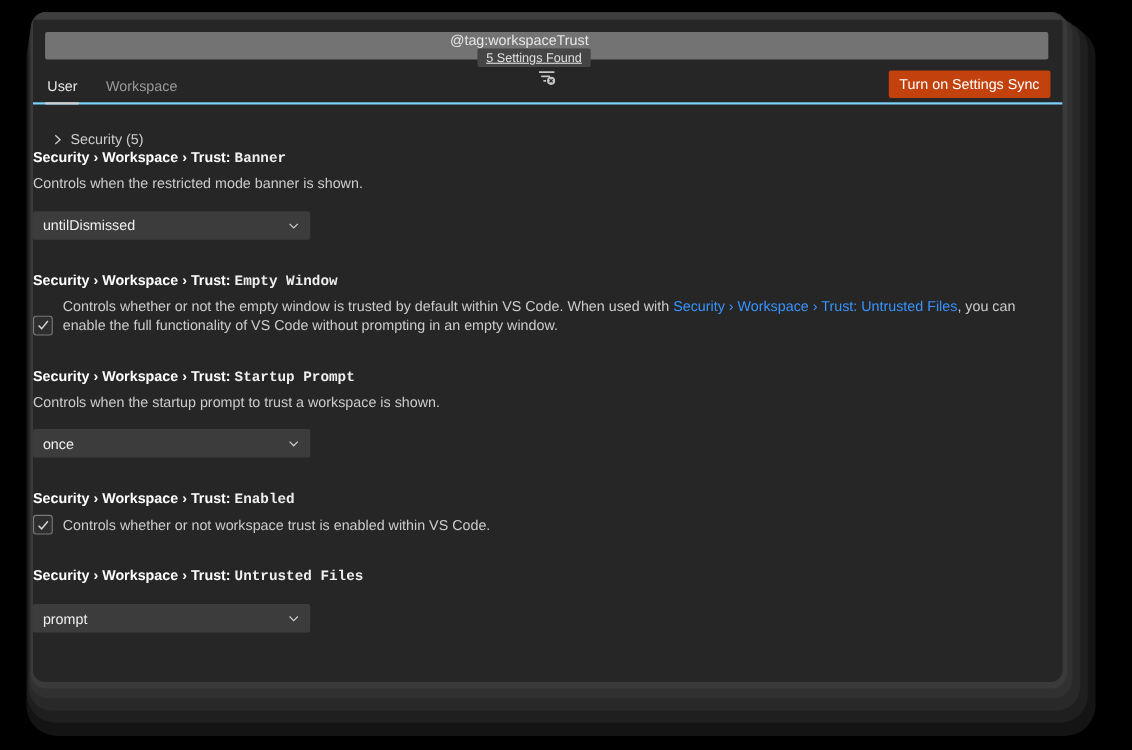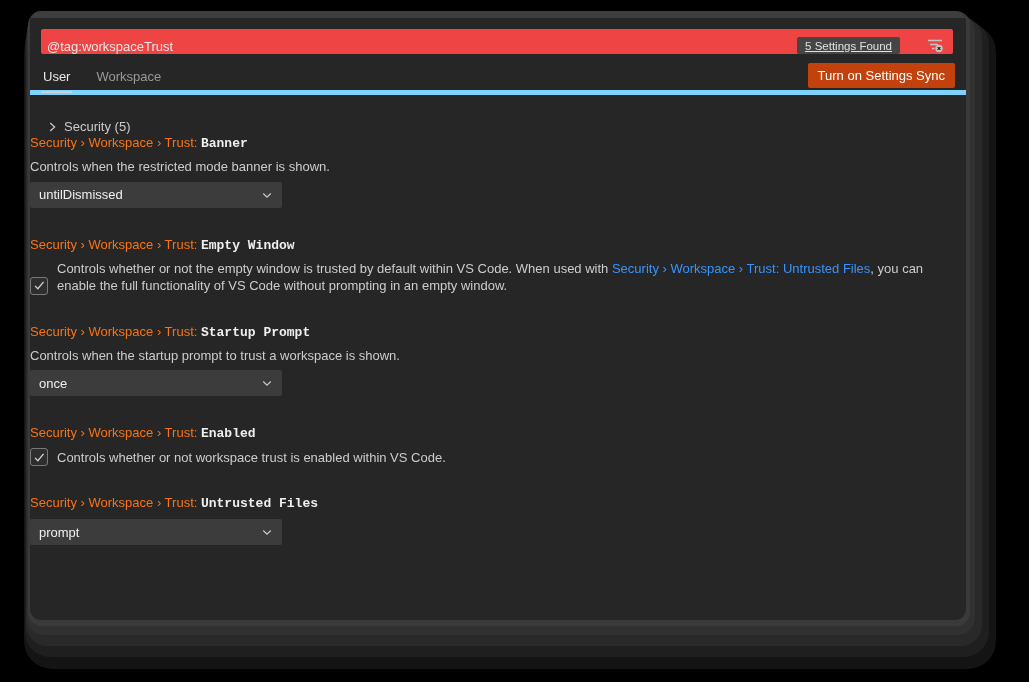--- a/index.html
+++ b/index.html
@@ -10,68 +10,68 @@
     background:#262626; border-radius:11px; overflow:hidden;
     box-shadow: 1px 3px 0 3px #3a3a3a,
                 3px 9px 0 6px #313131,
                 6px 16px 0 10px #292929,
                 9px 23px 0 14px #1f1f1f,
                 12px 31px 0 18px #141414;
   }
   .titlebar { height:7px; background:#3e3e3e; }
   .search-row { padding:11px 13px 0 11px; }
   .search-box {
-    height:25px; background:#ef4444; border-radius:2px;
-    display:flex; align-items:flex-end; padding:0 6px;
+    height:25px; background:#737373; border-radius:2px;
+    display:flex; align-items:center; padding:0 6px;flex-direction:column;
   }
   .search-box input {
     flex:1; background:transparent; border:none; outline:none;
     color:#e6e6e6; font-size:13px; font-family:"Liberation Sans", sans-serif;
   }
   .count-badge {
     background:#454545; color:#e0e0e0; font-size:11.5px;
     padding:2.5px 8px; border-radius:2px; margin-right:23px; white-space:nowrap;text-decoration:underline;
   }
   .clear-filter-btn { display:flex; align-items:center; padding:1px 3px; cursor:pointer; }
   .tabs-row {
     margin-top:12px; height:29px; display:flex; align-items:center;
-    padding:0 11px; border-bottom:5px solid #7dd3fc; position:relative;
+    padding:0 11px; border-bottom:2px solid #7dd3fc; position:relative;
   }
   .tab { font-size:13px; color:#9a9a9a; margin-right:22px; padding:6px 2px 9px 2px;
          position:relative; cursor:pointer; }
   .tab.active { color:#e7e7e7; }
   .tab.active::after {
     content:""; position:absolute; left:0; right:0; bottom:0px;
     height:2px; background:#d0d0d0; border-radius:1px;
   }
   .sync-btn {
     margin-left:auto; margin-bottom:6px; background:#c2410c; color:#fff;
     font-size:13px; padding:5px 10px; border-radius:2px; border:none; cursor:pointer;
     font-family:"Liberation Sans", sans-serif;
   }
   .body { display:flex; padding-top:24px;flex-direction:column; }
   .toc { width:208px; flex-shrink:0; padding-left:15px; }
   .toc-item { display:flex; align-items:center; color:#cccccc; font-size:13px; cursor:pointer; }
   .toc-item .twisty { display:flex; margin-right:5px; }
   .settings-list { flex:1; padding-right:36px; }
   .setting { margin-bottom:28px; }
   .setting-title { font-size:13px; line-height:18px; }
-  .setting-title .cat { color:#f97316; font-weight:400; }
+  .setting-title .cat { color:#ffffff; font-weight:700; }
   .setting-title .lbl { color:#efefef; font-weight:700;font-family:Liberation Mono, monospace; }
   .setting-desc { margin-top:5px; font-size:13px; line-height:17.5px; color:#cccccc; }
   .desc-row { margin-top:5px; display:flex; align-items:flex-end; }
   .desc-row .setting-desc { margin-top:0; flex:1; }
   .checkbox {
     width:18px; height:18px; border:1px solid #7a7a7a; border-radius:3px;
     background:#2e2e2e; margin-right:9px; margin-top:0px; flex-shrink:0;
     display:flex; align-items:center; justify-content:center; cursor:pointer;
   }
   a.setting-link { color:#3794ff; text-decoration:none; cursor:pointer; }
   .select-control {
-    margin-top:6px; width:252px; height:26px; background:#3c3c3c; border-radius:2px;
+    margin-top:16px; width:252px; height:26px; background:#3c3c3c; border-radius:2px;
     display:flex; align-items:center; justify-content:space-between;
     padding:0 9px; cursor:pointer;text-align:center;
   }
   .select-control .sel-val { color:#f0f0f0; font-size:13px; }
 </style>
 </head>
 <body>
 
 <div class="window">
   <div class="titlebar"></div>

